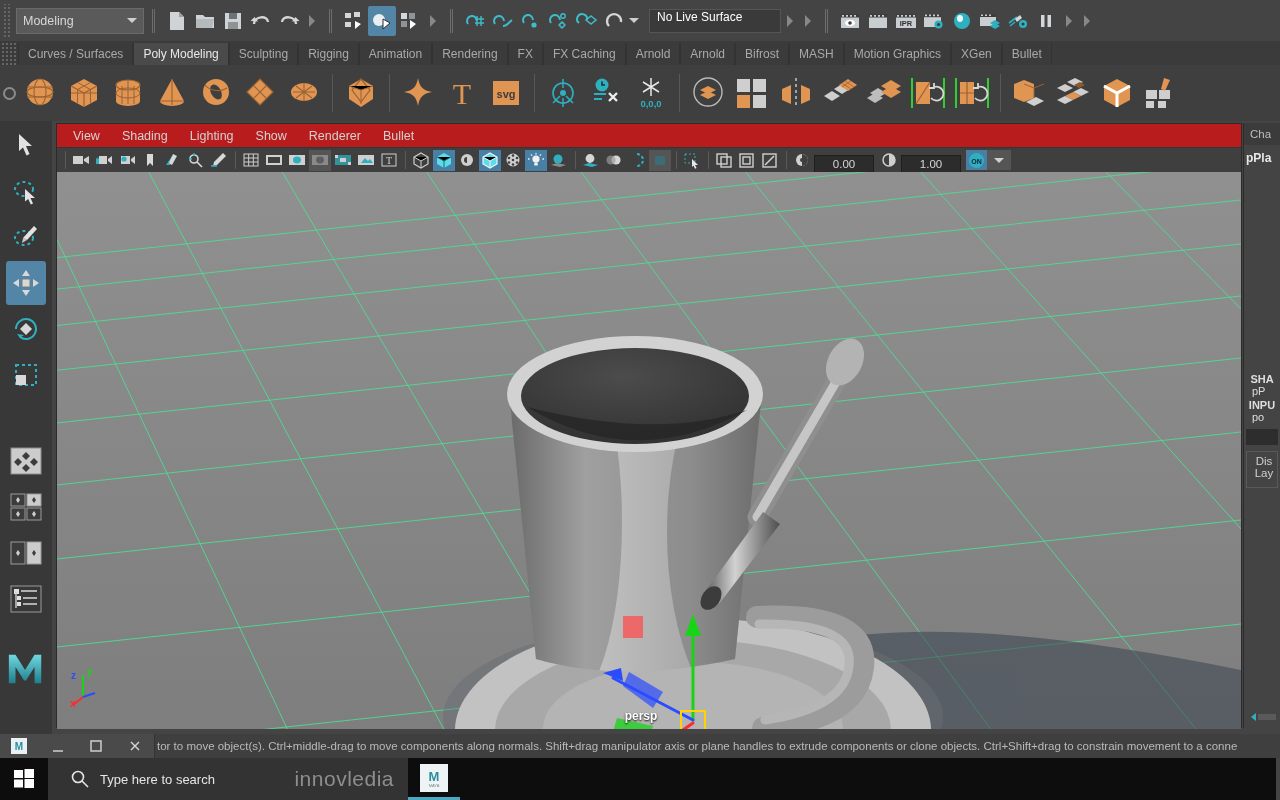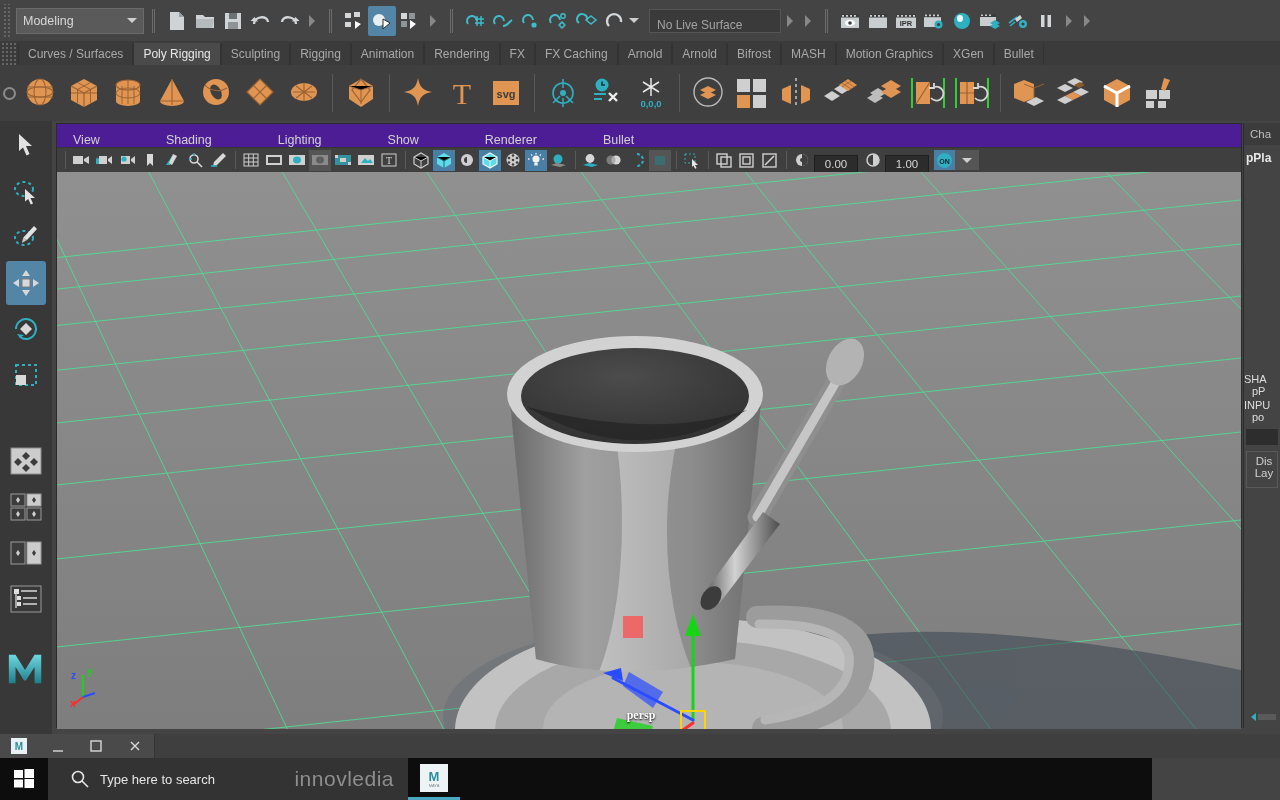--- a/index.html
+++ b/index.html
@@ -33,21 +33,21 @@
     flex: none;
   }
   .menuset .lbl { flex: 1; }
   .caret-d { width: 0; height: 0; border-top: 5px solid #cfcfcf; border-left: 5px solid transparent; border-right: 5px solid transparent; }
 
   .tbtn { width: 28px; height: 30px; display: flex; align-items: center; justify-content: center; flex: none; }
   .tbtn.sel { background: #5285a6; border-radius: 2px; }
 
   .livesurf {
     width: 132px; height: 24px; background: #3a3a3a; border: 1px solid #555;
-    color: #a3a3a3; font-size: 12px; display: flex; align-items: flex-end; padding-left: 7px; flex: none;
+    color: #ffffff; font-size: 12px; display: flex; align-items: flex-start; padding-left: 7px; flex: none;
   }
 
   
   #shelftabs {
     position: absolute; left: 0; top: 41px; width: 1280px; height: 24px;
     background: #3b3b3b; display: flex; align-items: flex-end;
   }
   #shelftabs .grip2 {
     width: 18px; height: 24px;
     background-image: radial-gradient(#666 1px, transparent 1.2px);
@@ -81,78 +81,78 @@
   }
   .tool { width: 40px; height: 44px; margin-top: 2px; display: flex; align-items: center; justify-content: center; border-radius: 3px; flex: none;}
   .tool.sel { background: #5285a6; }
   .tbgap { height: 40px; flex: none; }
 
   
   #vp {
     position: absolute; left: 56px; top: 123px; width: 1186px; height: 605px;
     background: #3c3c3c; border: 1px solid #2b2b2b;
   }
-  #vpmenu { height: 23px; display: flex; align-items: flex-end; padding-left: 16px; background: #4c1d95; gap: 44px; }
+  #vpmenu { height: 23px; display: flex; align-items: center; padding-left: 16px; background: #b91c1c; }
   #vpmenu .mi { color: #d2d2d2; font-size: 12.5px; margin-right: 22px; }
   #vptools {
     height: 25px; display: flex; align-items: center; background: #3f3f3f;
     border-top: 1px solid #353535; padding-left: 4px;
   }
   .vbtn { width: 22px; height: 21px; flex: none; display: flex; align-items: center; justify-content: center; margin-right: 1px; }
   .vbtn.sel { background: #4a7fa5; }
   .vbtn.sel2 { background: #555; }
   .vsep { width: 1px; height: 18px; background: #5a5a5a; margin: 0 4px; flex: none; }
   .numfld {
-    width: 44px; height: 19px; background: #2c2c2c; border: 1px solid #1f1f1f;
+    width: 60px; height: 19px; background: #2c2c2c; border: 1px solid #1f1f1f;
     color: #d6d6d6; font-size: 11.5px; display: flex; align-items: center; justify-content: center; flex: none; margin-top: 8px;
   }
   .ontog {
     width: 21px; height: 20px; background: #4a7fa5; display: flex; align-items: center; justify-content: center; flex: none;
   }
   .cmfld {
     flex: 1; height: 20px; background: #555; color: #e0e0e0; font-size: 12px;
     display: flex; align-items: center; padding-left: 8px; margin-left: 1px;
   }
   .cmcaret { width: 24px; height: 20px; background: #555; display: flex; align-items: center; justify-content: center; flex: none; }
 
   
   #scene { position: relative; width: 100%; height: 557px; overflow: hidden; background: #8a8a8a; }
   #gridwrap { position: absolute; inset: 0; }
   #persp-label {
     position: absolute; left: 0; right: 16px; bottom: 6px; text-align: center;
-    color: #fff; font-size: 12px; font-weight: bold; text-shadow: 0 1px 2px #000; font-family: Liberation Serif, serif;
+    color: #fff; font-size: 12px; font-weight: bold; text-shadow: 0 1px 2px #000;
   }
   #axis { position: absolute; left: 12px; bottom: 18px; width: 48px; height: 48px; }
 
   
   #rightpanel {
     position: absolute; left: 1243px; top: 123px; width: 37px; height: 605px;
     background: #444; border-left: 1px solid #2b2b2b; overflow: hidden;
     font-size: 11.5px; color: #d0d0d0;
   }
   #rightpanel .rp-tabrow { height: 22px; background: #3b3b3b; display: flex; align-items: center; padding-left: 6px; color: #bdbdbd; }
   #rightpanel .rp-name { padding: 6px 0 6px 2px; color: #e8e8e8; font-weight: bold; font-size: 12px; }
-  #rightpanel .rp-sec { color: #dedede; font-weight: normal; font-size: 11px; margin-top: 2px; }
+  #rightpanel .rp-sec { color: #dedede; font-weight: bold; font-size: 11px; margin-top: 2px; text-align: center; }
   #rightpanel .rp-sub { color: #dedede; font-size: 11px; padding-left: 8px; }
   #rightpanel .rp-box { height: 16px; background: #2d2d2d; margin: 6px 2px; }
   #rightpanel .rp-panel { border: 1px solid #595959; margin: 2px; padding: 3px 0 8px 4px; text-align: center; }
   #rightpanel .rp-scroll { position: absolute; left: 2px; bottom: 4px; width: 32px; height: 14px; display: flex; align-items: center; }
 
   
   #helpline {
     position: absolute; left: 0; top: 734px; width: 1280px; height: 24px;
     background: #3f3f3f; display: flex; align-items: center;
     color: #b9b9b9; font-size: 11.5px; white-space: nowrap; overflow: hidden;
   }
   #winctl { width: 155px; height: 24px; background: #4a4a4a; display: flex; align-items: center; flex: none; border-right:1px solid #333;}
   #winctl .wi { flex: 1; display: flex; align-items: center; justify-content: center; height: 24px; }
   #helptext { padding-left: 2px; }
 
   
-  #taskbar { position: absolute; left: 0; top: 758px; width: 1152px; height: 42px; background: #0d0d0d; display: flex; align-items: center; }
+  #taskbar { position: absolute; left: 0; top: 758px; width: 1276px; height: 42px; background: #0d0d0d; display: flex; align-items: center; }
   #startbtn { width: 48px; height: 42px; display: flex; align-items: center; justify-content: center; flex: none; }
   #searchbox {
     width: 360px; height: 42px; background: #333333; display: flex; align-items: center; flex: none;
     position: relative;
   }
   #searchbox .sph { color: #e6e6e6; font-size: 13px; margin-left: 10px; }
   #watermark {
     position: absolute; right: 14px; color: #8e8e8e; font-size: 21px; letter-spacing: .5px;
   }
   #tbapp { width: 52px; height: 42px; display: flex; align-items: center; justify-content: center; border-bottom: 3px solid #4aa8c0; flex: none; }
@@ -349,21 +349,21 @@
     <div class="arrow-r"></div>
     <div class="arrow-r"></div>
   </div>
 
   <div id="shelftabs">
     <div class="grip2"></div>
     <div class="stab">
         <span>Curves / Surfaces</span>
       </div>
     <div class="stab active">
-        <span>Poly Rigging</span>
+        <span>Poly Modeling</span>
       </div>
     <div class="stab">
         <span>Sculpting</span>
       </div>
     <div class="stab">
         <span>Rigging</span>
       </div>
     <div class="stab">
         <span>Animation</span>
       </div>
@@ -1117,20 +1117,21 @@
         <svg width="14" height="14" viewBox="0 0 14 14">
             <rect x="2" y="2" width="10" height="10" fill="none" stroke="#d8d8d8" stroke-width="1.4"></rect>
           </svg>
       </div>
       <div class="wi">
         <svg width="14" height="14" viewBox="0 0 14 14">
             <path d="M3 3l8 8M11 3l-8 8" stroke="#d8d8d8" stroke-width="1.4"></path>
           </svg>
       </div>
     </div>
+    <div id="helptext">tor to move object(s). Ctrl+middle-drag to move components along normals. Shift+drag manipulator axis or plane handles to extrude components or clone objects. Ctrl+Shift+drag to constrain movement to a conne</div>
   </div>
 
   <div id="taskbar">
     <div id="startbtn">
       <svg width="20" height="20" viewBox="0 0 20 20">
           <rect x="0" y="1" width="9" height="8" fill="#fff"></rect>
           <rect x="10.5" y="0" width="9.5" height="9" fill="#fff"></rect>
           <rect x="0" y="10.5" width="9" height="8" fill="#fff"></rect>
           <rect x="10.5" y="10" width="9.5" height="9" fill="#fff"></rect>
         </svg>

